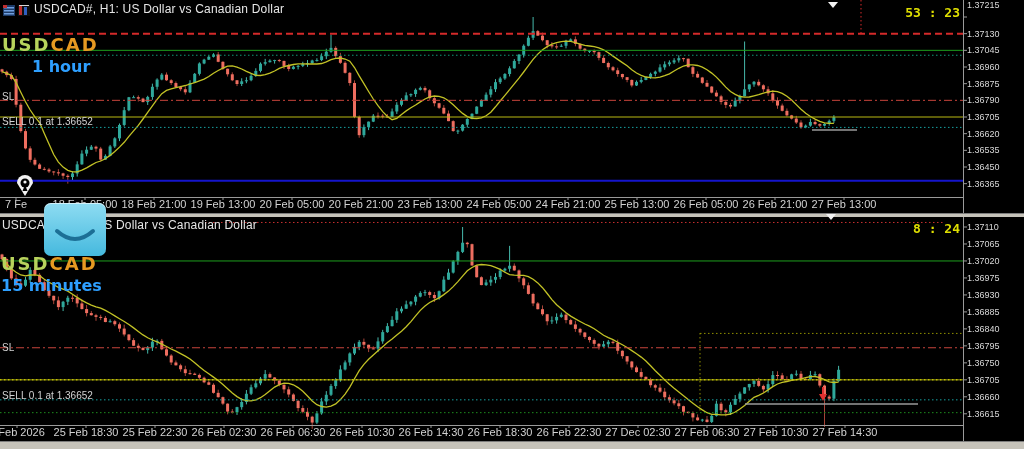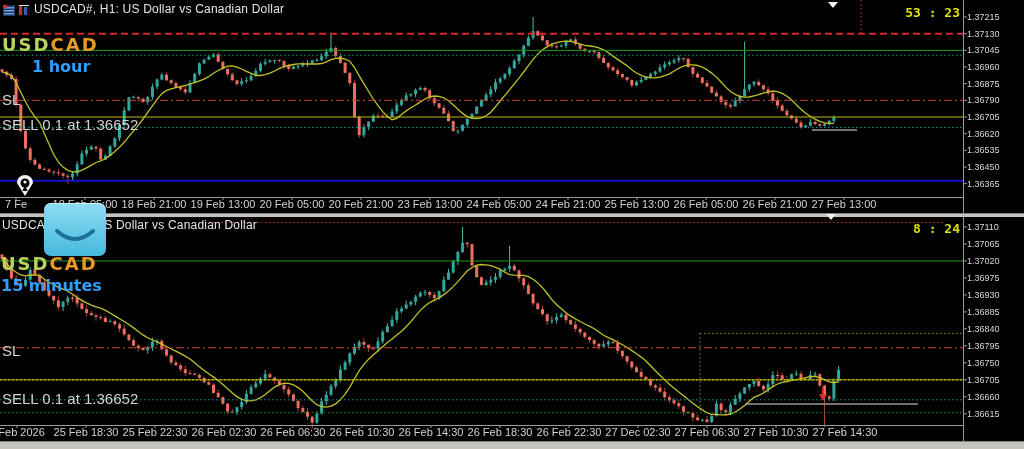--- a/index.html
+++ b/index.html
@@ -8,21 +8,21 @@
   #screen *{box-sizing:border-box;}
   svg.chart-svg{position:absolute;left:0;display:block;}
   .titlebar-text{position:absolute;font-size:12px;color:#e6e6e6;white-space:nowrap;letter-spacing:.2px;}
   .tb-icon{position:absolute;width:12px;height:11px;display:inline-block;}
   .wm-sym{position:absolute;font-family:"DejaVu Sans",sans-serif;font-weight:bold;font-size:18px;
           letter-spacing:2px;white-space:nowrap;}
   .wm-tf{position:absolute;font-family:"DejaVu Sans",sans-serif;font-weight:bold;font-size:16px;
          color:#2e9fff;white-space:nowrap;}
   .timer{position:absolute;width:80px;text-align:right;font-size:13px;font-weight:bold;
          color:#dede00;font-family:"DejaVu Sans Mono",monospace;white-space:nowrap;}
-  .chart-label{position:absolute;font-size:15px;color:#d2d2d2;white-space:nowrap;}
+  .chart-label{position:absolute;font-size:10px;color:#d2d2d2;white-space:nowrap;}
   .price-label{position:absolute;left:967px;font-size:9px;color:#d8d8d8;line-height:9px;white-space:nowrap;}
   .time-label{position:absolute;font-size:11px;color:#d2d2d2;line-height:9px;white-space:nowrap;transform:translateX(-50%);}
   .divider{position:absolute;left:0;width:1024px;background:#c6c3ba;border-top:1px solid #7d7d7d;}
   .shift-marker{position:absolute;width:0;height:0;border-left:5px solid transparent;
                 border-right:5px solid transparent;border-top:6px solid #f2f2f2;}
   .overlay-app-icon{position:absolute;left:44px;top:203px;width:62px;height:53px;border-radius:7px;
                     background:linear-gradient(#8edcf2,#45b9de);box-shadow:inset 0 1px 0 rgba(255,255,255,.6);}
 </style>
 </head>
 <body>
@@ -450,21 +450,21 @@
   <div class="wm-sym" style="left:2px;top:34px"><span style="color:#b7d35c">USD</span><span style="color:#e79a22">CAD</span></div>
   <div class="wm-tf" style="left:32px;top:57px">1 hour</div>
 
   <span class="timer" style="left:880px;top:5px">53 : 23</span>
 
   <span class="chart-label" style="left:2px;top:91px">SL</span>
   <span class="chart-label" style="left:2px;top:116px">SELL 0.1 at 1.36652</span>
 
   <div class="shift-marker" style="left:828px;top:2px"></div>
   <div id="pl0">
-      <span class="price-label" style="top: 13px;">1.37215</span>
+      <span class="price-label" style="top: 1px;">1.37215</span>
       <span class="price-label" style="top: 29.6667px;">1.37130</span>
       <span class="price-label" style="top: 46.3333px;">1.37045</span>
       <span class="price-label" style="top: 63px;">1.36960</span>
       <span class="price-label" style="top: 79.6667px;">1.36875</span>
       <span class="price-label" style="top: 96.3333px;">1.36790</span>
       <span class="price-label" style="top: 113px;">1.36705</span>
       <span class="price-label" style="top: 129.667px;">1.36620</span>
       <span class="price-label" style="top: 146.333px;">1.36535</span>
       <span class="price-label" style="top: 163px;">1.36450</span>
       <span class="price-label" style="top: 179.667px;">1.36365</span>

